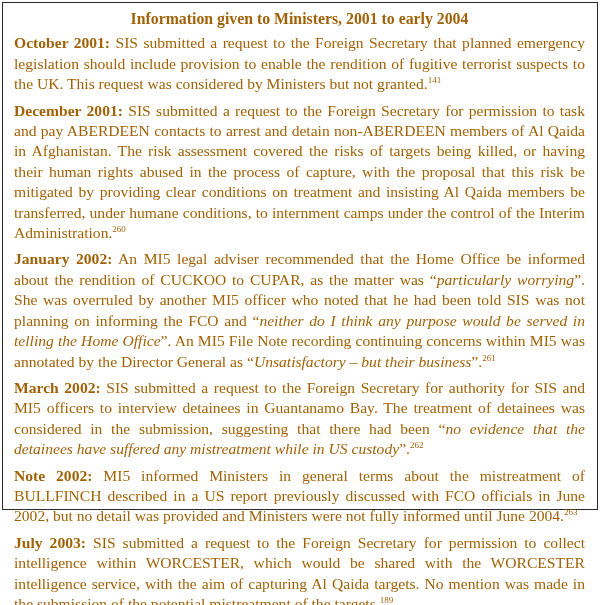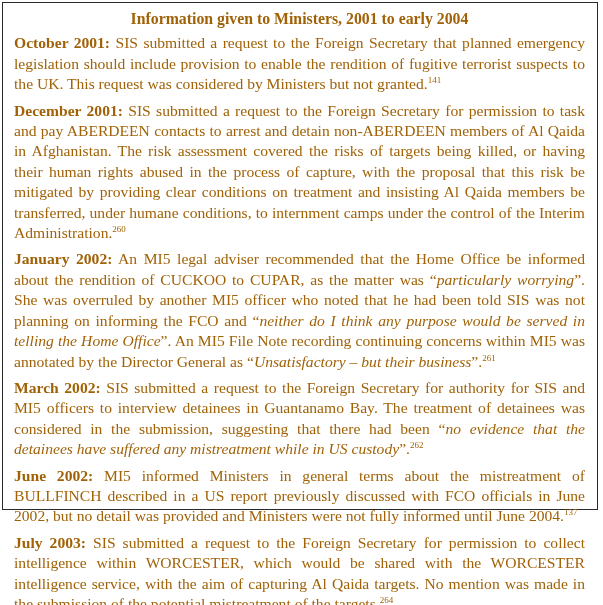--- a/index.html
+++ b/index.html
@@ -64,19 +64,19 @@
 
   <div class="entry">
     <span class="date">January 2002:</span><span> An MI5 legal adviser recommended that the Home Office be informed about the rendition of CUCKOO to CUPAR, as the matter was “</span><span class="it">particularly worrying</span><span>”. She was overruled by another MI5 officer who noted that he had been told SIS was not planning on informing the FCO and “</span><span class="it">neither do I think any purpose would be served in telling the Home Office</span><span>”. An MI5 File Note recording continuing concerns within MI5 was annotated by the Director General as “</span><span class="it">Unsatisfactory – but their business</span><span>”.</span><sup>261</sup>
   </div>
 
   <div class="entry">
     <span class="date">March 2002:</span><span> SIS submitted a request to the Foreign Secretary for authority for SIS and MI5 officers to interview detainees in Guantanamo Bay. The treatment of detainees was considered in the submission, suggesting that there had been “</span><span class="it">no evidence that the detainees have suffered any mistreatment while in US custody</span><span>”.</span><sup>262</sup>
   </div>
 
   <div class="entry">
-    <span class="date">June 2002:</span><span> MI5 informed Ministers in general terms about the mistreatment of BULLFINCH described in a US report previously discussed with FCO officials in June 2002, but no detail was provided and Ministers were not fully informed until June 2004.</span><sup>137</sup>
+    <span class="date">Note 2002:</span><span> MI5 informed Ministers in general terms about the mistreatment of BULLFINCH described in a US report previously discussed with FCO officials in June 2002, but no detail was provided and Ministers were not fully informed until June 2004.</span><sup>263</sup>
   </div>
 
   <div class="entry">
-    <span class="date">July 2003:</span><span> SIS submitted a request to the Foreign Secretary for permission to collect intelligence within WORCESTER, which would be shared with the WORCESTER intelligence service, with the aim of capturing Al Qaida targets. No mention was made in the submission of the potential mistreatment of the targets.</span><sup>264</sup>
+    <span class="date">July 2003:</span><span> SIS submitted a request to the Foreign Secretary for permission to collect intelligence within WORCESTER, which would be shared with the WORCESTER intelligence service, with the aim of capturing Al Qaida targets. No mention was made in the submission of the potential mistreatment of the targets.</span><sup>189</sup>
   </div>
 </div>
 
 </body></html>

